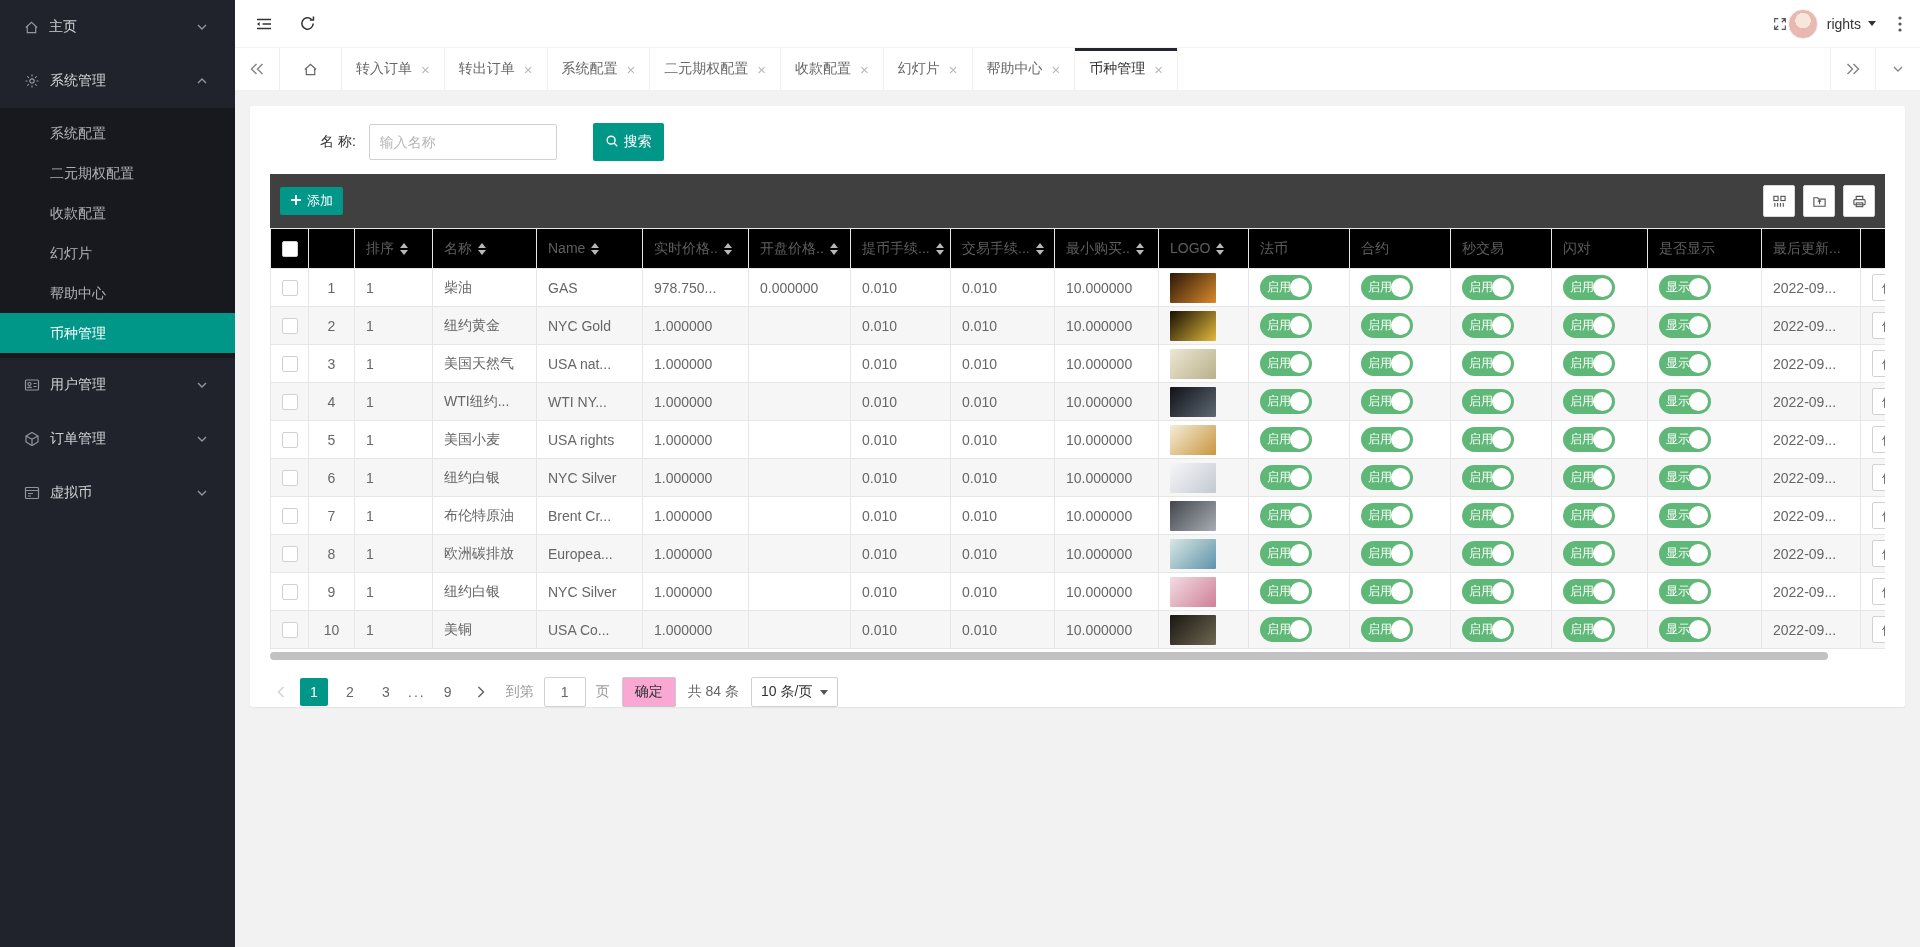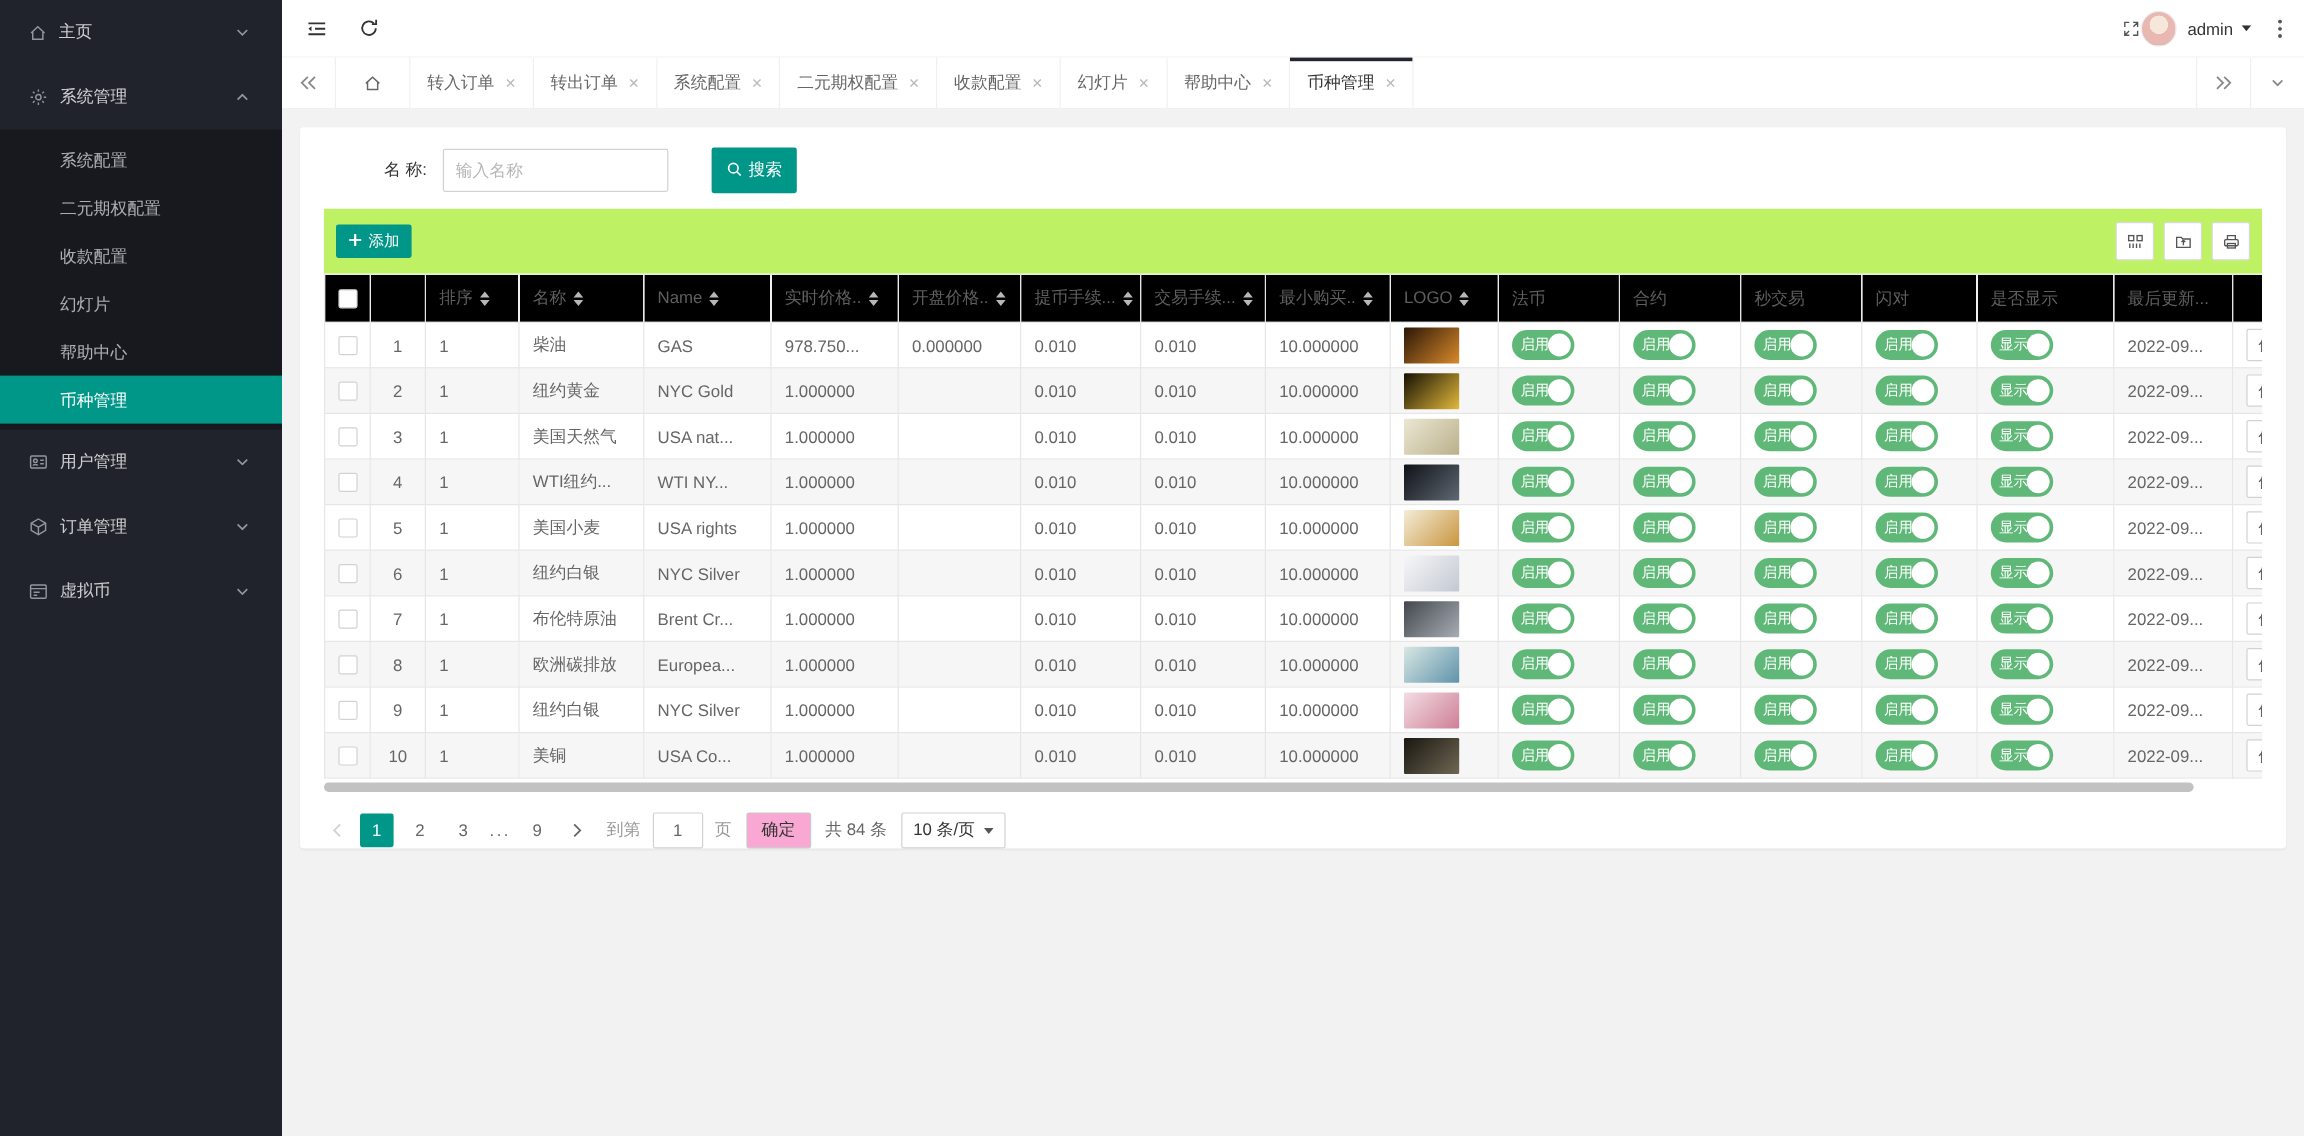--- a/index.html
+++ b/index.html
@@ -45,21 +45,21 @@
   
   .content { flex:1; padding:15px; overflow:hidden; }
   .card { background:#fff; border-radius:3px; box-shadow:0 1px 2px rgba(0,0,0,.06); }
 
   .search-row { display:flex; align-items:center; padding:17px 20px 13px 70px; }
   .search-label { color:#333; }
   .search-input { width:188px; height:36px; border:1px solid #d2d2d2; border-radius:2px; margin-left:13px; padding:0 10px; font-size:14px; color:#666; outline:none; font-family:inherit; }
   .search-input::placeholder { color:#b6b6b6; }
   .search-btn { margin-left:36px; height:38px; padding:0 12px; background:#009688; color:#fff; border:none; border-radius:2px; font-size:14px; display:flex; align-items:center; gap:5px; cursor:pointer; font-family:inherit; }
 
-  .toolbar { margin:0 20px; background:#bef264; padding:11px 10px; display:flex; align-items:center; }
+  .toolbar { margin:0 20px; background:#404040; padding:11px 10px; display:flex; align-items:center; }
   .add-btn { height:28px; padding:0 10px; background:#009688; color:#fff; border:none; border-radius:2px; font-size:13px; display:flex; align-items:center; gap:5px; cursor:pointer; font-family:inherit; }
   .toolbar-right { margin-left:auto; display:flex; gap:8px; }
   .tool-btn { width:32px; height:32px; background:#fff; border:1px solid #d9d9d9; border-radius:2px; display:flex; align-items:center; justify-content:center; color:#555; cursor:pointer; }
 
   .table-wrap { margin:0 20px; overflow:hidden; }
   table { border-collapse:collapse; table-layout:fixed; width:1670px; }
   th,td { border:1px solid #e6e6e6; height:38px; padding:0 11px; text-align:left; overflow:hidden; white-space:nowrap; font-weight:normal; font-size:14px; }
   thead th { background:#000000; color:#5f5f5f; height:40px; }
   td { color:#666; }
   tbody tr:nth-child(even) { background:#f6f6f6; }
@@ -197,21 +197,21 @@
             <path d="M15.3 1.6v3.8h-3.8"></path>
           </svg>
         </span>
       <div class="topbar-right">
         <span class="icon-btn fullscreen" id="i-full">
             <svg viewBox="0 0 18 18" width="16" height="16" fill="none" stroke="currentColor" stroke-width="1.3">
               <path d="M10.8 3h4.2v4.2M15 3l-4 4M7.2 15H3v-4.2M3 15l4-4M3 7.2V3h4.2M15 10.8V15h-4.2"></path>
             </svg>
           </span>
         <span class="avatar"></span>
-        <span class="username">admin</span>
+        <span class="username">rights</span>
         <span class="icon-btn" id="i-caret">
             <svg viewBox="0 0 8 5" width="8" height="5" fill="currentColor">
               <path d="M0 0h8L4 5z"></path>
             </svg>
           </span>
         <span class="icon-btn more" id="i-more">
             <svg viewBox="0 0 4 16" width="4" height="16" fill="currentColor">
               <circle cx="2" cy="2" r="1.6"></circle>
               <circle cx="2" cy="8" r="1.6"></circle>
               <circle cx="2" cy="14" r="1.6"></circle>

